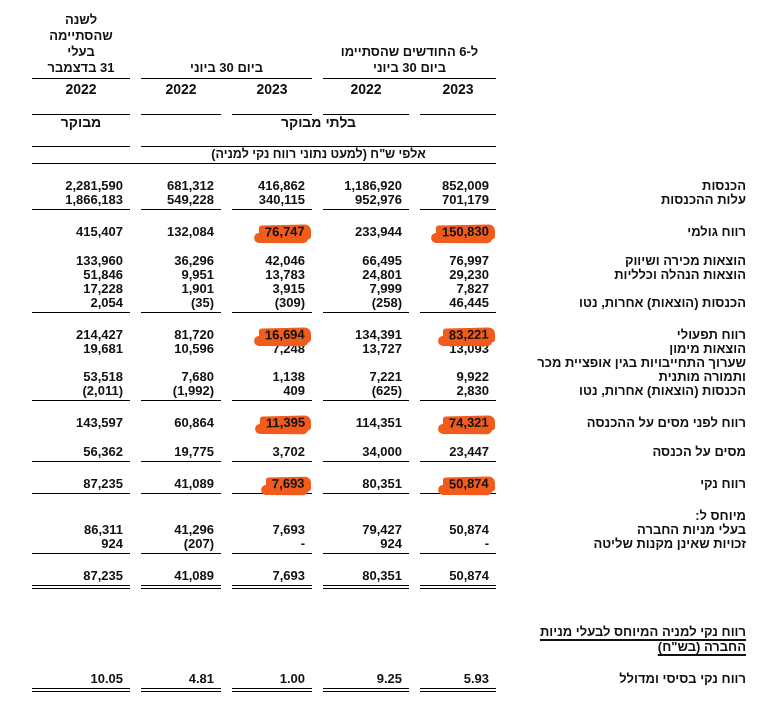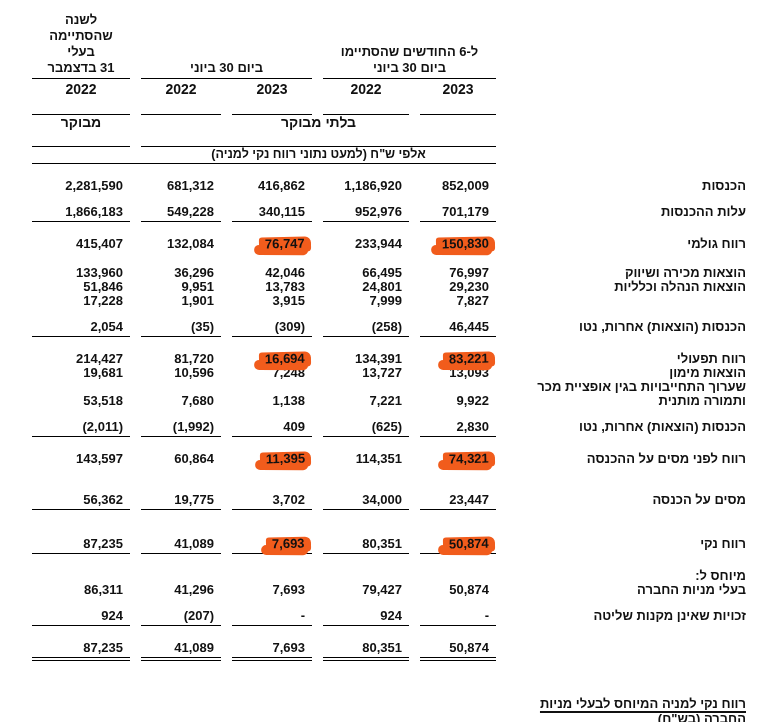--- a/index.html
+++ b/index.html
@@ -22,21 +22,21 @@
   .yr{text-align:center;font-size:14px;line-height:15px;padding-bottom:17px;}
   .heb{direction:rtl;}
   .units-wrap{width:464px;border-bottom:1.5px solid #000;padding:1px 0 2px;}
   .units-wrap .yr{font-size:12.5px;line-height:13px;padding-bottom:0;}
   .haudit .yr{line-height:14px;text-align:center;}
   #tbody{font-size:13px;}
   .brow{align-items:baseline;line-height:14px;}
   .brow.gap{margin-top:15px;}
   .v{text-align:right;padding-right:7px;box-sizing:border-box;font-size:13px;}
   .lab{text-align:right;direction:rtl;font-size:13px;}
-  .ru{border-bottom:1.5px solid #000;padding-bottom:2px;margin-top:12px;}
+  .ru{border-bottom:1.5px solid #000;padding-bottom:2px;}
   .rd{border-bottom:1.5px solid #000;padding-bottom:2px;position:relative;}
   .rd::after{content:"";position:absolute;left:0;right:0;bottom:-4px;
              border-bottom:1.5px solid #000;}
   .hl{position:relative;display:inline-block;z-index:0;
       padding:0 6px 1px 6px;margin:-1px -6px -2px -6px;
       background:#f15c1c;border-radius:3px 6px 4px 7px;transform:rotate(-1.2deg);}
   .hl::before{content:"";position:absolute;z-index:-1;left:-5px;right:3px;top:52%;bottom:-3px;
       background:#f15c1c;border-radius:6px;transform:rotate(1.6deg);}
   .eps-title{margin:38px 11px 0 auto;text-align:right;direction:rtl;font-size:13px;
       line-height:15px;width:fit-content;}

